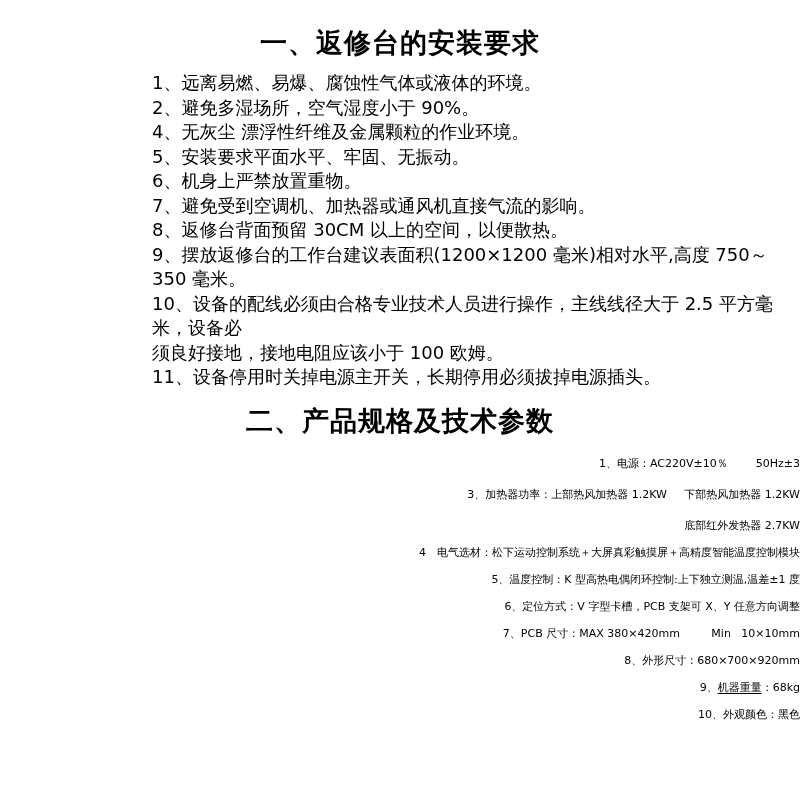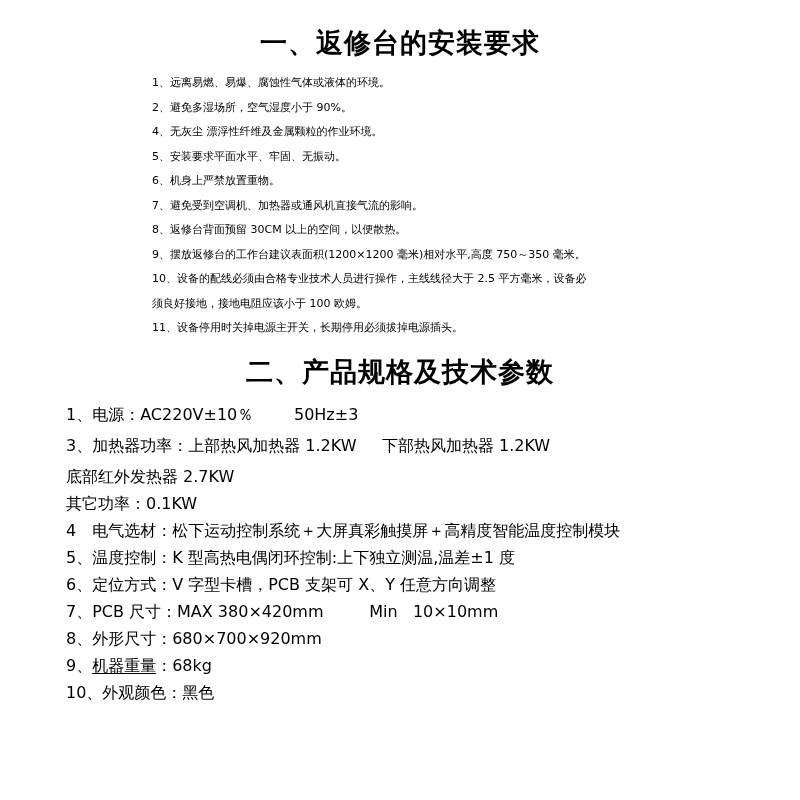--- a/index.html
+++ b/index.html
@@ -23,31 +23,32 @@
     font-size: 27px;
     line-height: 32px;
     font-weight: 700;
     letter-spacing: 1px;
     white-space: pre-wrap;
   }
   .t1 { padding-top: 27px; }
   .t2 { padding-top: 15px; }
   .list1 { margin-top: 12px; }
   .list1 .line {
-    font-size: 11px;
+    font-size: 18px;
     line-height: 24.5px;
     padding-left: 152px;
     white-space: pre-wrap;
   }
   .list2 { margin-top: 13px; }
   .list2 .line {
-    font-size: 16px;
+    font-size: 11px;
     line-height: 27px;
-    padding-left: 66px;
+    padding-left: 94px;
     white-space: pre-wrap;
+    text-align: right;
   }
   
   .x148 { padding-left: 148px; }
   .x143 { padding-left: 143px; }
   .x149 { padding-left: 149px; }
   .cont1 { padding-left: 176px; }   
   .cont2 { padding-left: 265px; }   
   .mb4 { margin-bottom: 4px; }
   .ul { text-decoration: underline; text-underline-offset: 2px; }
 </style>
@@ -71,21 +72,20 @@
     <div class="line cont1">须良好接地，接地电阻应该小于 100 欧姆。</div>
     <div class="line x149">11、设备停用时关掉电源主开关，长期停用必须拔掉电源插头。</div>
   </div>
 
   <h1 class="sec-title t2">二、产品规格及技术参数</h1>
 
   <div class="list2">
     <div class="line mb4">1、电源：AC220V±10％        50Hz±3</div>
     <div class="line mb4">3、加热器功率：上部热风加热器 1.2KW     下部热风加热器 1.2KW</div>
     <div class="line cont2">底部红外发热器 2.7KW</div>
-    <div class="line cont2">其它功率：0.1KW</div>
     <div class="line">4　电气选材：松下运动控制系统＋大屏真彩触摸屏＋高精度智能温度控制模块</div>
     <div class="line">5、温度控制：K 型高热电偶闭环控制:上下独立测温,温差±1 度</div>
     <div class="line">6、定位方式：V 字型卡槽，PCB 支架可 X、Y 任意方向调整</div>
     <div class="line">7、PCB 尺寸：MAX 380×420mm         Min   10×10mm</div>
     <div class="line">8、外形尺寸：680×700×920mm</div>
     <div class="line"><span>9、</span><span class="ul">机器重量</span><span>：68kg</span></div>
     <div class="line">10、外观颜色：黑色</div>
   </div>
 
 </div>

